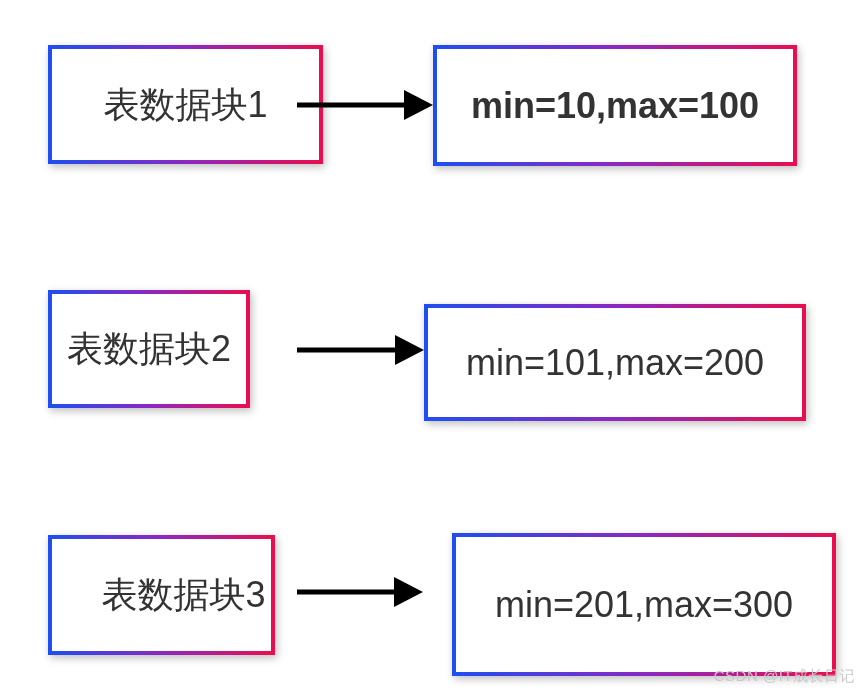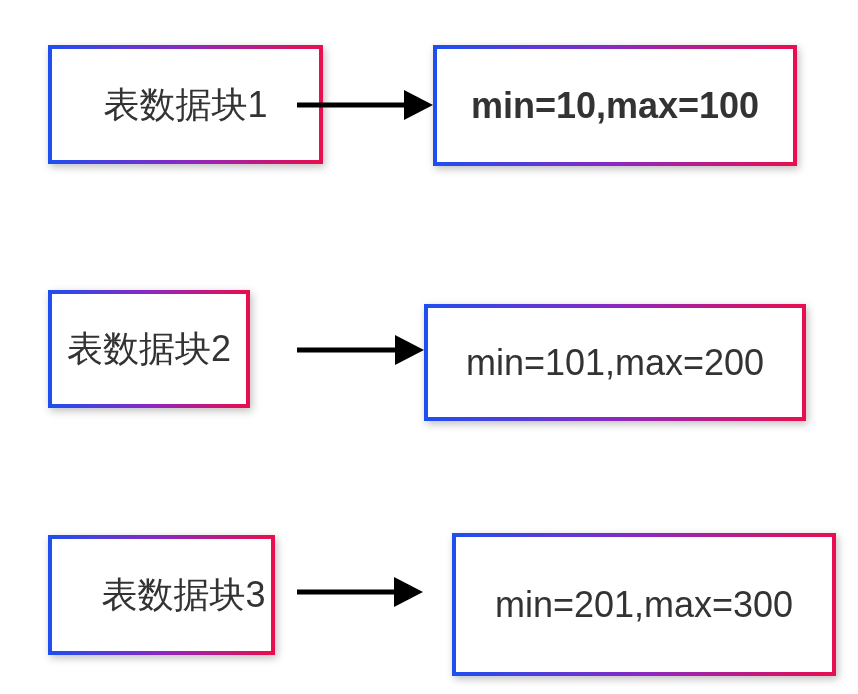--- a/index.html
+++ b/index.html
@@ -93,14 +93,15 @@
     <span>表数据块3</span>
   </div>
   <svg class="arrow arr-3" width="126" height="40" viewBox="0 0 126 40">
     <line x1="0" y1="20" x2="100" y2="20" stroke="currentColor" stroke-width="5"></line>
     <polygon points="97,5 126,20 97,35" fill="currentColor"></polygon>
   </svg>
   <div class="node tgt-3">
     <span>min=201,max=300</span>
   </div>
 
+  <div class="watermark">CSDN @IT成长日记</div>
 
 </div>
 
 </body></html>

